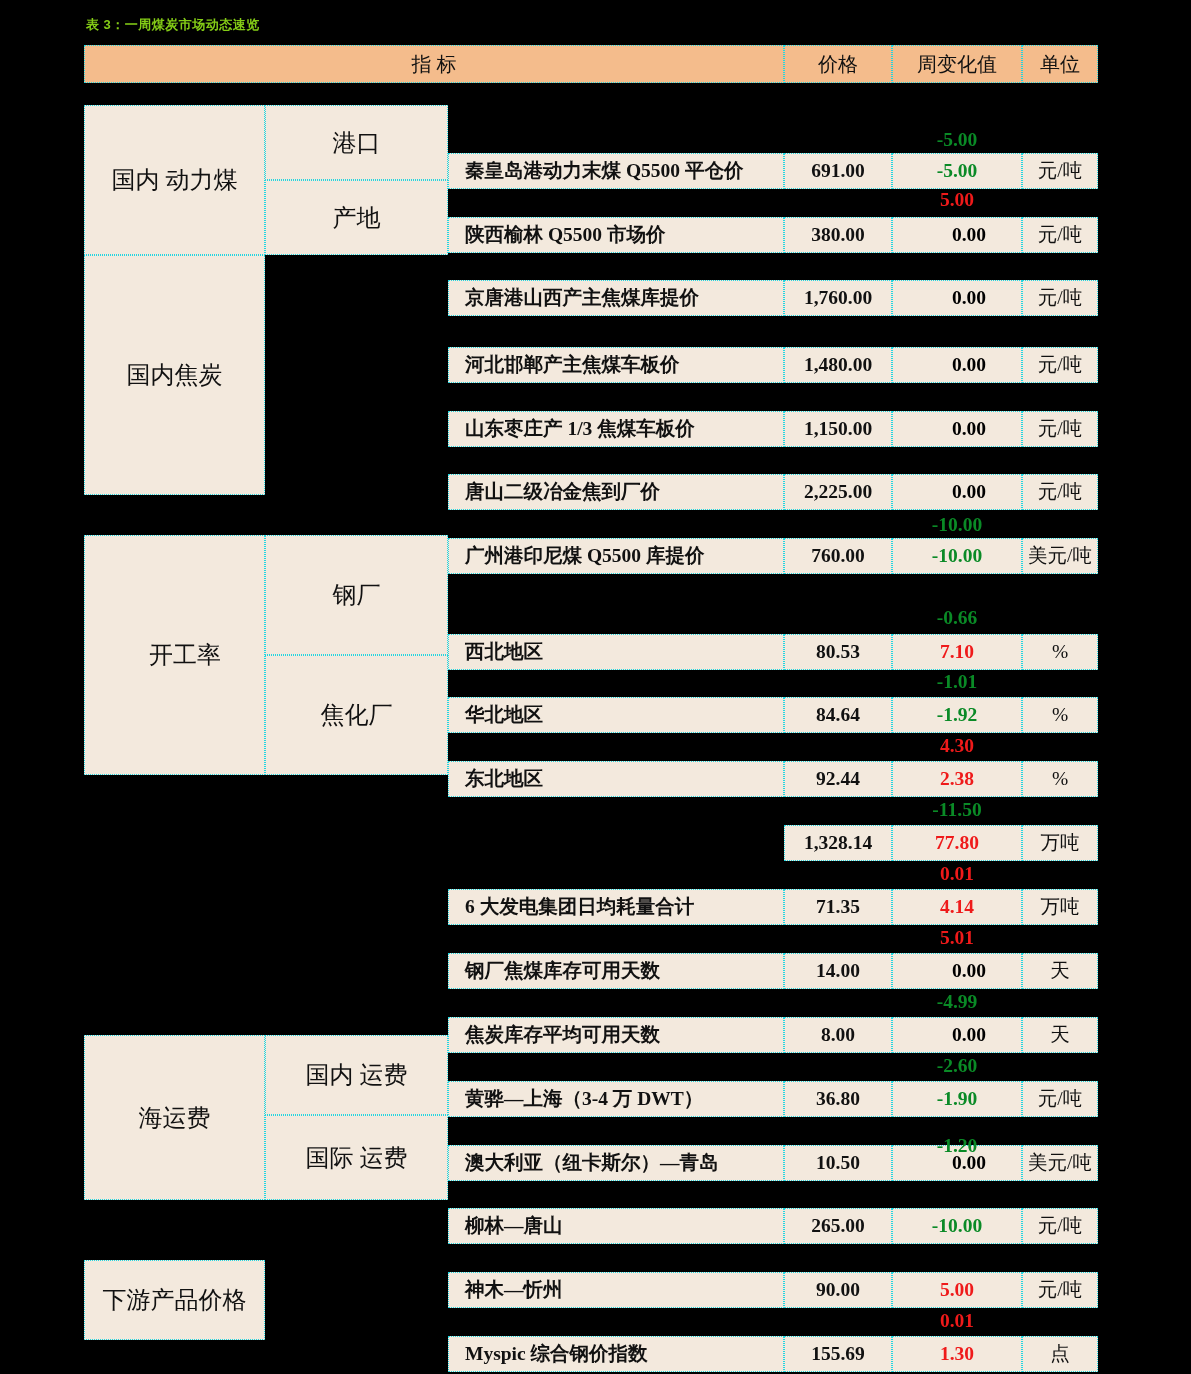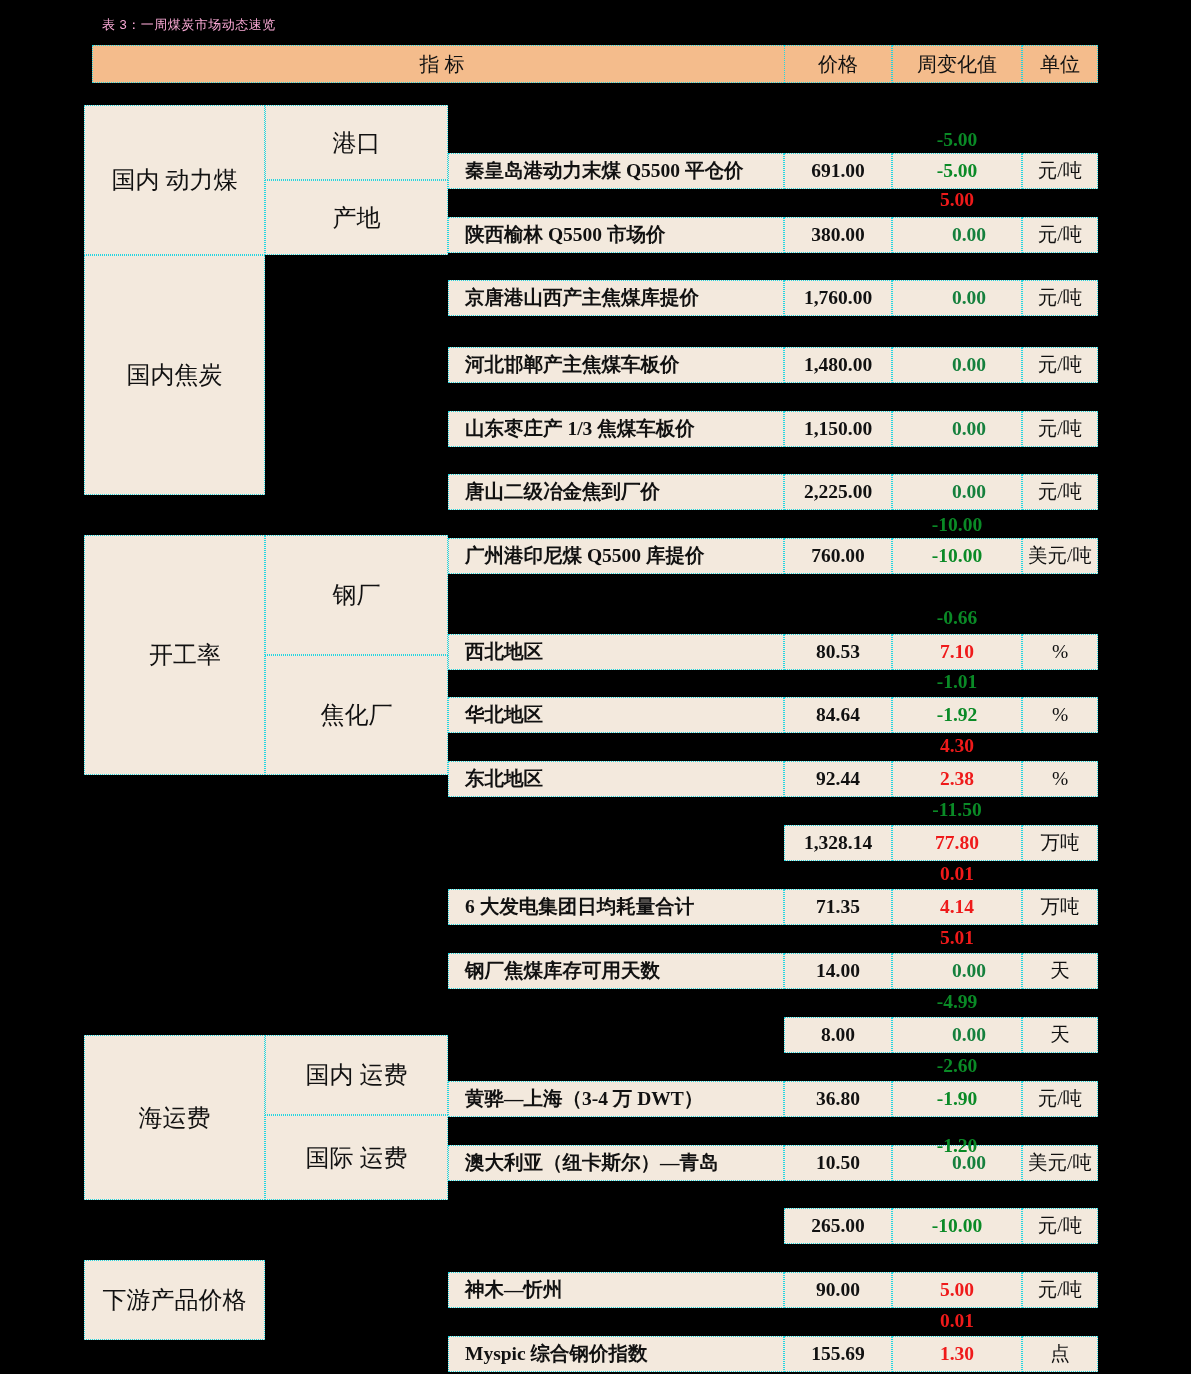--- a/index.html
+++ b/index.html
@@ -4,24 +4,24 @@
 <style>
   html,body{margin:0;padding:0;background:#000;}
   body{
     width:1191px;height:1374px;
     font-family:"Liberation Serif","DejaVu Serif",serif;
     color:#111;
     position:relative;
     overflow:hidden;
   }
   #caption{
-    position:absolute;left:102px;top:16px;
+    position:absolute;left:86px;top:16px;
     font-family:"Liberation Sans","DejaVu Sans",sans-serif;
-    font-size:13px;font-weight:400;
-    color:#f9a8d4;
+    font-size:13px;font-weight:700;
+    color:#84cc16;
     letter-spacing:.5px;
     white-space:nowrap;
   }
   #table-area{
     position:absolute;left:84px;top:45px;
     width:1014px;height:1280px;
   }
   .row{position:absolute;left:0;width:1014px;}
   .cell{
     position:absolute;top:0;height:100%;
@@ -37,26 +37,26 @@
   .cell.hdr{
     background:#f4bc8c;
     font-size:20px;
     border:1px dotted #24d6e0;
   }
   .k-item  {left:364px; width:336px; justify-content:flex-start; padding-left:16px;}
   .k-price {left:700px; width:108px;}
   .k-chg   {left:808px; width:130px;}
   .k-unit  {left:938px; width:76px;}
 
-  .hdr-item{left:8px;width:700px;justify-content:center;}
+  .hdr-item{left:0px;width:700px;justify-content:center;}
   .item-label{font-weight:700;}
   .num{font-weight:700;}
   .up{color:#ef1a1a;}
   .down{color:#0a8a26;}
-  .flat{color:#15803d;margin-left:24px;}
+  .flat{color:#000000;margin-left:24px;}
 
   
   .gapval{
     position:absolute;
     left:808px;width:130px;
     display:flex;align-items:center;justify-content:center;
     font-size:19.5px;font-weight:700;
     background:transparent;
     height:26px;
   }
@@ -293,20 +293,23 @@
           <span class="num">14.00</span>
         </div>
         <div class="cell k-chg">
           <span class="num flat">0.00</span>
         </div>
         <div class="cell k-unit">
           <span>天</span>
         </div>
       </div>
       <div class="row" style="top: 972px; height: 36px;">
+        <div class="cell k-item">
+          <span class="item-label">焦炭库存平均可用天数</span>
+        </div>
         <div class="cell k-price">
           <span class="num">8.00</span>
         </div>
         <div class="cell k-chg">
           <span class="num flat">0.00</span>
         </div>
         <div class="cell k-unit">
           <span>天</span>
         </div>
       </div>
@@ -332,20 +335,23 @@
           <span class="num">10.50</span>
         </div>
         <div class="cell k-chg">
           <span class="num flat">0.00</span>
         </div>
         <div class="cell k-unit">
           <span>美元/吨</span>
         </div>
       </div>
       <div class="row" style="top: 1163px; height: 36px;">
+        <div class="cell k-item">
+          <span class="item-label">柳林—唐山</span>
+        </div>
         <div class="cell k-price">
           <span class="num">265.00</span>
         </div>
         <div class="cell k-chg">
           <span class="num down">-10.00</span>
         </div>
         <div class="cell k-unit">
           <span>元/吨</span>
         </div>
       </div>

